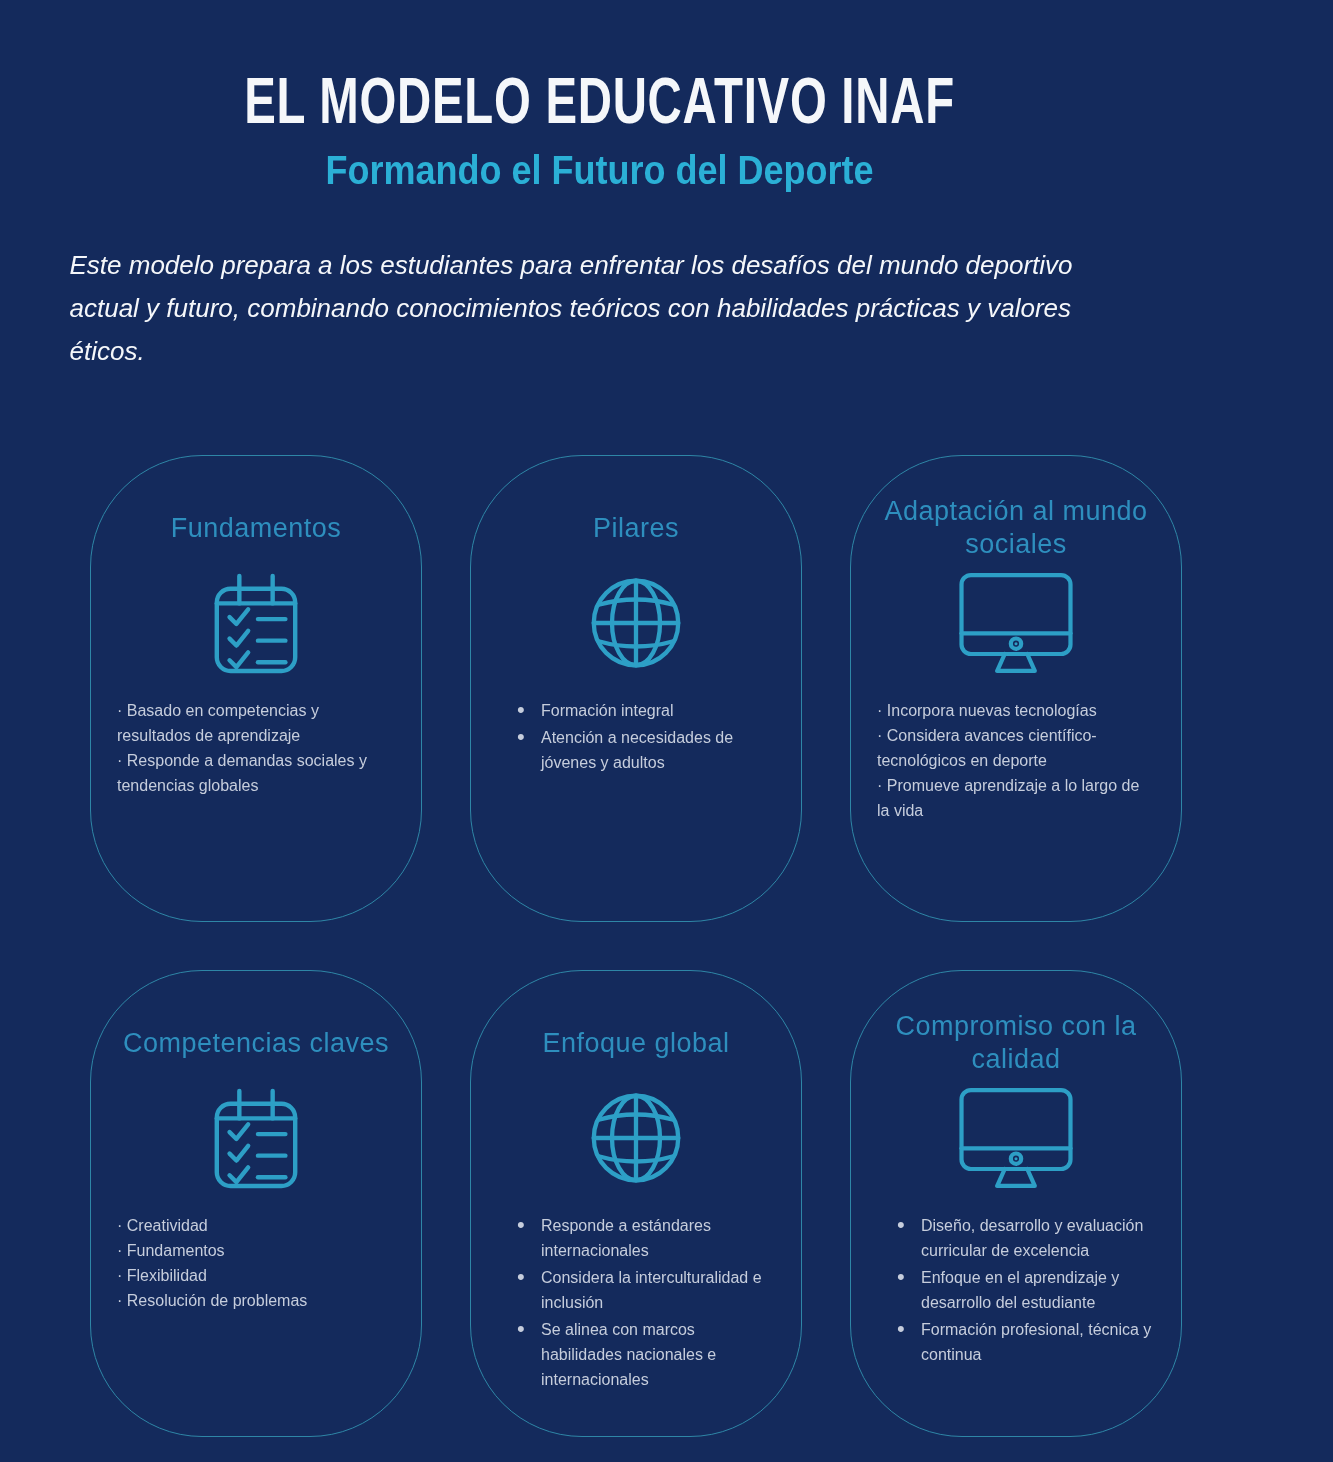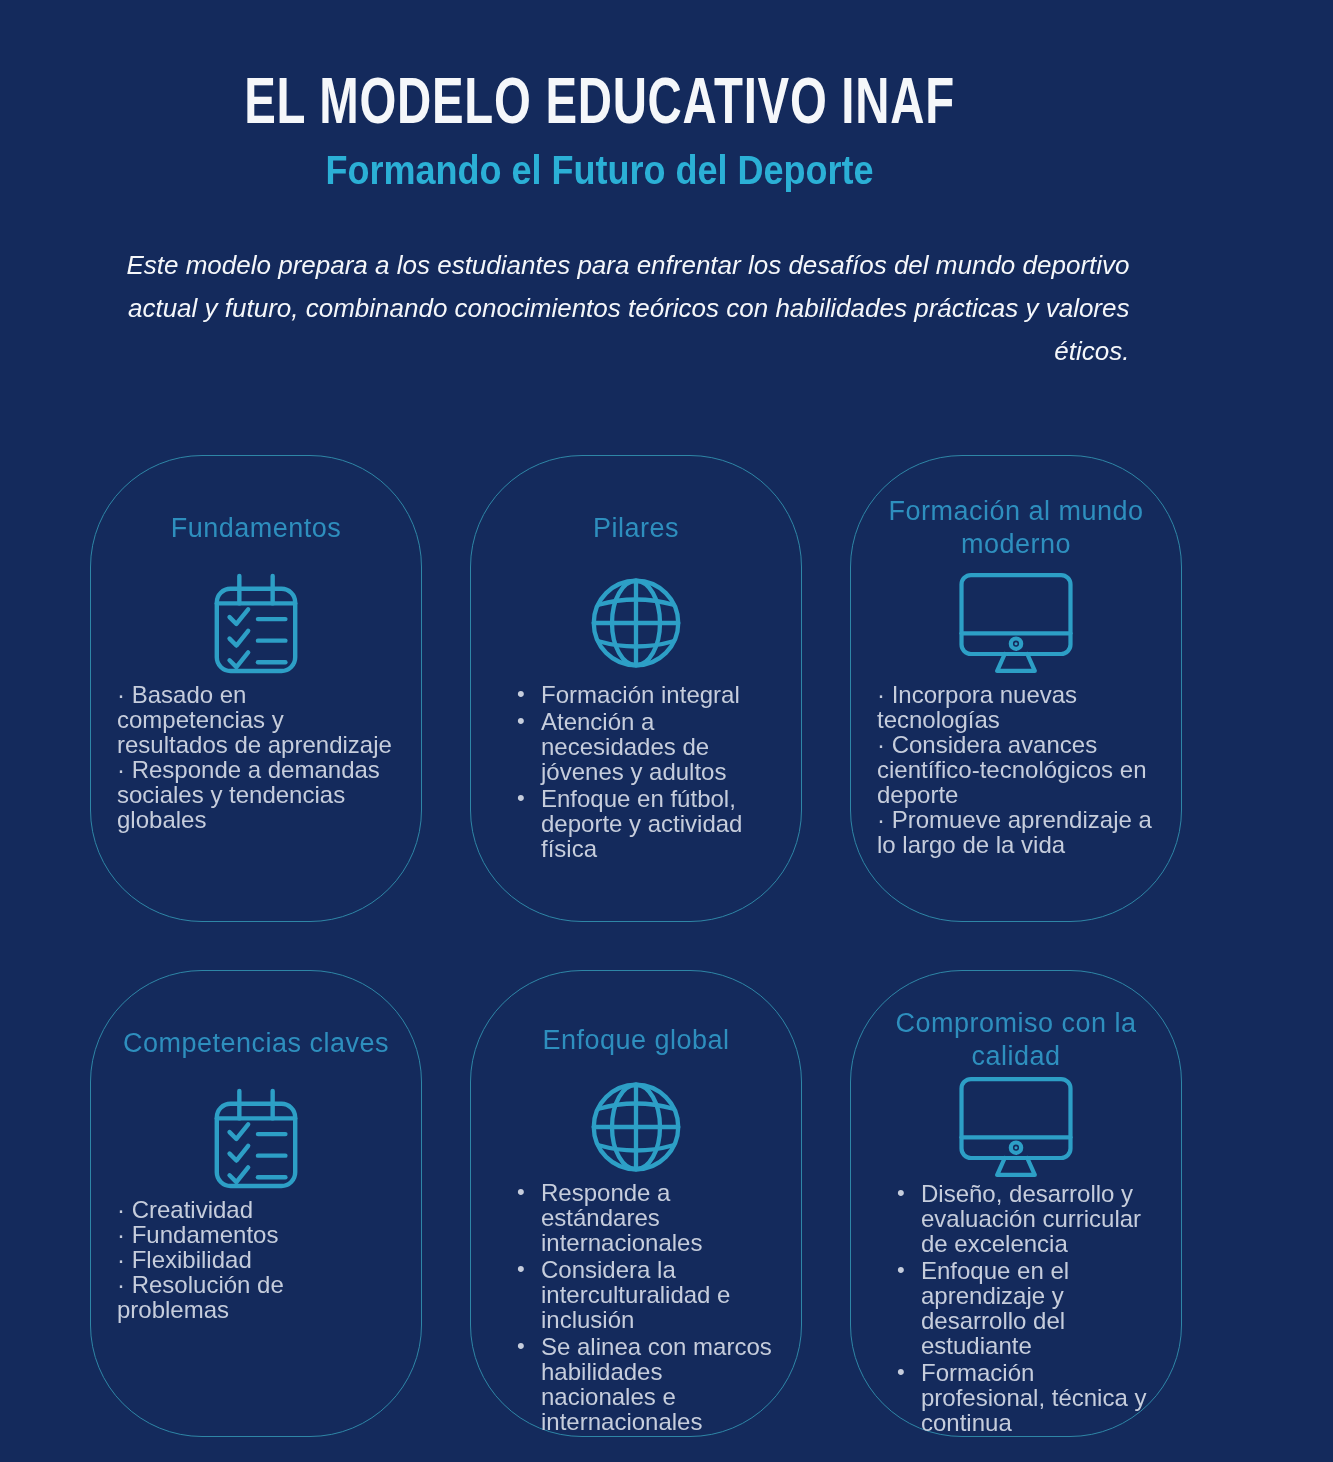--- a/index.html
+++ b/index.html
@@ -44,21 +44,21 @@
     transform-origin:50% 50%;
     white-space:nowrap;
   }
   .intro{
     margin:50px auto 0;
     max-width:1060px;
     font-size:26px;
     font-style:italic;
     line-height:43px;
     color:var(--white);
-    text-align:right;
+    text-align:left;
   }
   
   .grid{
     margin:82px 0 0 90px;
     display:grid;
     grid-template-columns:repeat(3,332px);
     column-gap:83px;
     row-gap:45px;
     gap:48px;
   }
@@ -83,21 +83,22 @@
     color:var(--title-teal);
   }
   .icon-zone{
     height:118px;
     display:flex;align-items:center;justify-content:center;
   }
   .icon-zone svg{stroke:var(--teal);fill:none;}
   
   ul.bullets{
     list-style:none;
-    font-size:24px;
+    margin-top:16px;
+    font-size:16px;
     line-height:25px;
     color:var(--body);
   }
   ul.inline-dot li::before{content:"\00B7\00A0";}
   ul.disc{padding-left:18px;}
   ul.disc li{position:relative;padding-left:26px;margin-bottom:2px;}
   ul.disc li::before{
     content:"\2022";
     position:absolute;left:2px;top:-1px;
     font-size:22px;
@@ -150,27 +151,26 @@
           <ellipse cx="50" cy="50" rx="25" ry="44"></ellipse>
           <line x1="50" y1="6" x2="50" y2="94"></line>
           <line x1="6" y1="50" x2="94" y2="50"></line>
           <path d="M11,31 Q50,20 89,31"></path>
           <path d="M11,69 Q50,80 89,69"></path>
         </svg>
       </div>
       <ul class="bullets disc">
           <li>Formación integral</li>
           <li>Atención a necesidades de jóvenes y adultos</li>
-          <li>Enfoque en fútbol, deporte y actividad física</li>
-        </ul>
-    </section>
-
-    <section class="card">
-      <div class="title-zone">
-        <h3 class="card-title">Formación al mundo moderno</h3>
+        </ul>
+    </section>
+
+    <section class="card">
+      <div class="title-zone">
+        <h3 class="card-title">Adaptación al mundo sociales</h3>
       </div>
       <div class="icon-zone">
         <svg width="124" height="108" viewBox="0 0 132 114" stroke-width="4.5" stroke-linecap="round" stroke-linejoin="round">
           <rect x="8" y="6" width="116" height="84" rx="10"></rect>
           <line x1="8" y1="68" x2="124" y2="68"></line>
           <circle cx="66" cy="79" r="5.5"></circle>
           <circle cx="66" cy="79" r="1.6" fill="#2D9FC6" stroke="none"></circle>
           <path d="M54,90 L46,108 L86,108 L78,90"></path>
         </svg>
       </div>

